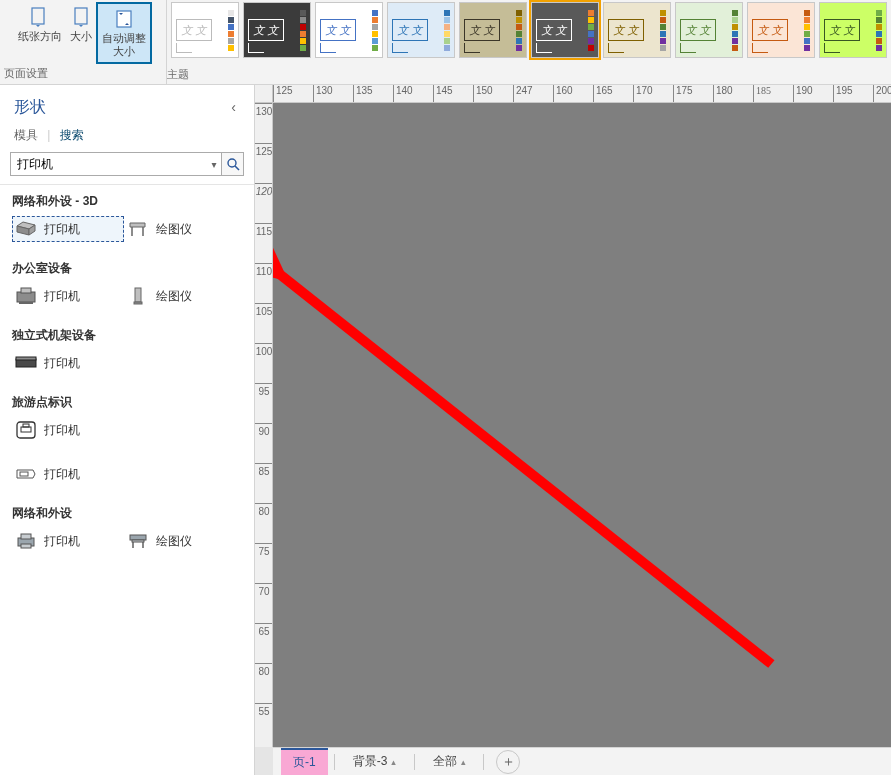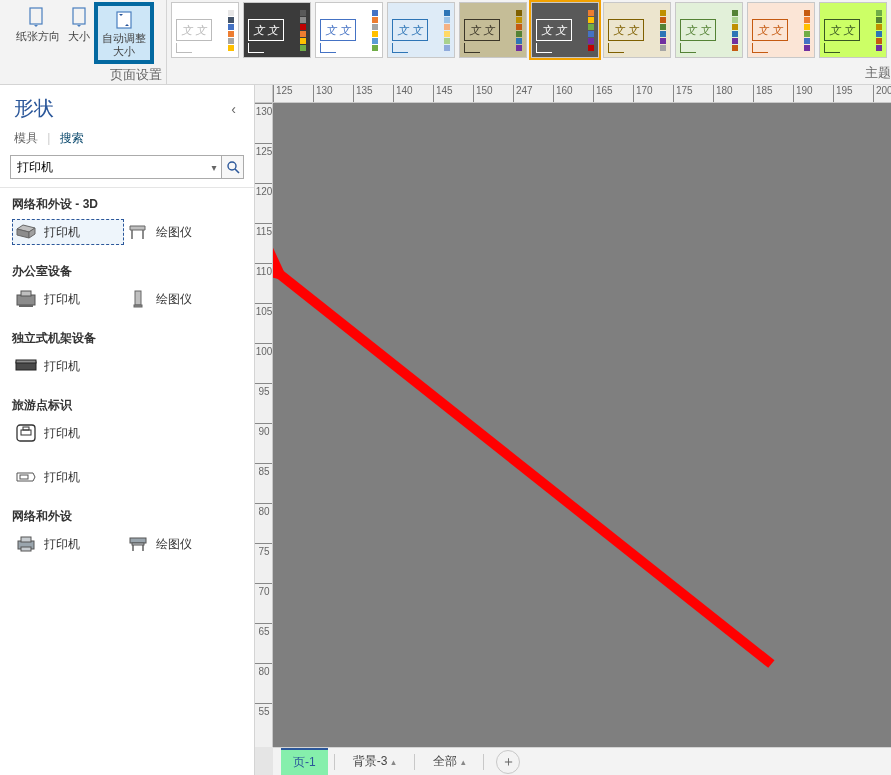--- a/index.html
+++ b/index.html
@@ -3,41 +3,41 @@
 <meta charset="utf-8">
 <style>
   * { box-sizing: border-box; margin: 0; padding: 0; }
   body { font-family: "Microsoft YaHei", "Segoe UI", sans-serif; font-size: 12px; color: #333; background: #fff; width: 891px; height: 775px; overflow: hidden; }
   .container { display: flex; flex-direction: column; height: 100%; }
 
   
   .ribbon { height: 85px; display: flex; border-bottom: 1px solid #d4d4d4; background: #f3f3f3; }
   .ribbon-group { display: flex; flex-direction: column; align-items: center; border-right: 1px solid #d4d4d4; padding: 2px 4px; }
   .ribbon-group-items { display: flex; flex: 1; align-items: flex-start; }
-  .ribbon-group-label { font-size: 13px; color: #666; padding: 2px 0; text-align: right; width: 100%; }
+  .ribbon-group-label { font-size: 11px; color: #666; padding: 2px 0; text-align: left; width: 100%; }
   .ribbon-btn { display: flex; flex-direction: column; align-items: center; justify-content: flex-start; padding: 2px 4px; cursor: pointer; font-size: 11px; color: #444; height: 62px; }
-  .ribbon-btn.active { background: #cde6f7; border: 4px solid #0369a1; }
+  .ribbon-btn.active { background: #cde6f7; border: 2px solid #0369a1; }
   .ribbon-btn .ico { font-size: 22px; line-height: 24px; height: 26px; display:flex;align-items:center;justify-content:center; }
   .ribbon-btn .lab { text-align: center; line-height: 13px; }
 
   
   .themes-group { flex: 1; display: flex; flex-direction: column; }
   .themes-row { flex: 1; display: flex; align-items: flex-start; padding: 2px 4px; gap: 4px; overflow: hidden; }
   .theme-swatch { width: 68px; height: 56px; border: 1px solid #c8c8c8; display: flex; align-items: center; justify-content: space-between; padding: 4px; cursor: pointer; position: relative; font-style: italic; }
   .theme-swatch.selected { outline: 2px solid #f2a100; }
   .theme-swatch .txtbox { width: 36px; height: 22px; display:flex; align-items:center; justify-content:center; font-size:11px; border:1px solid transparent; }
   .theme-swatch .palette { display:flex; flex-direction:column; gap:1px; }
   .theme-swatch .palette span{ width:6px; height:6px; display:block; }
   .theme-swatch .corner { position:absolute; left:4px; bottom:4px; width:16px; height:10px; border-left:1px solid; border-bottom:1px solid; }
 
   
   .main { flex: 1; display: flex; overflow: hidden; position: relative; }
   .shapes-panel { width: 255px; border-right: 1px solid #d4d4d4; display: flex; flex-direction: column; background: #fff; }
   .shapes-header { padding: 10px 14px 4px 14px; display:flex; align-items:center; justify-content:space-between; }
-  .shapes-title { font-size: 20px; color: #2b579a; }
+  .shapes-title { font-size: 16px; color: #2b579a; }
   .collapse-arrow { color:#666; font-size:14px; cursor:pointer; padding:4px; }
   .shapes-tabs { padding: 4px 14px 8px 14px; font-size: 12px; }
   .shapes-tabs span.tab { color:#666; cursor:pointer; }
   .shapes-tabs span.sep { color:#ccc; margin: 0 6px; }
   .shapes-tabs span.tab.active { color:#0c4a6e; }
   .search-wrap { padding: 0 10px 8px 10px; display:flex; align-items:center; }
   .search-box { flex:1; display:flex; border:1px solid #ababab; background:#fff; height:24px; }
   .search-box input { flex:1; border:none; outline:none; padding:0 6px; font-size:12px; font-family: inherit; }
   .search-box .dd { width:14px; display:flex; align-items:center; justify-content:center; color:#666; cursor:pointer; font-size:10px; }
   .search-go { width:22px; height:24px; display:flex; align-items:center; justify-content:center; border:1px solid #ababab; border-left:none; cursor:pointer; color:#2b579a; background:#f7f7f7; }
@@ -59,21 +59,21 @@
   .ruler-v .tick { position:absolute; left:0; border-top:1px solid #888; width:18px; text-align:center; }
   .ruler-v .tick span { display:block; transform: translateY(2px); }
   .canvas { flex:1; background:#7f7f7f; position:relative; overflow:hidden; }
 
   
   .arrow-overlay { position:absolute; top:0; left:0; width:100%; height:100%; pointer-events:none; }
 
   
   .page-tabs { height:28px; background:#f3f3f3; border-top:1px solid #d4d4d4; display:flex; align-items:center; padding: 0 8px; gap:2px; margin-left:18px; }
   .page-tab { padding: 4px 12px; font-size:12px; cursor:pointer; color:#444; display:flex; align-items:center; gap:4px; }
-  .page-tab.active { color:#2b579a; border-top:2px solid #2b579a; background:#86efac; }
+  .page-tab.active { color:#2b579a; border-top:2px solid #2b579a; background:#f9a8d4; }
   .page-tab .caret { font-size:9px; color:#888; }
   .page-tab.sep { border-left:1px solid #c8c8c8; height:16px; padding:0; margin:0 4px; }
   .add-page { width:24px; height:24px; display:flex; align-items:center; justify-content:center; cursor:pointer; color:#666; border:1px solid #c8c8c8; border-radius:50%; font-size:14px; margin-left:6px; }
 
   .ruler-corner { position:absolute; top:0; left:0; width:18px; height:18px; background:#f0f0f0; border-right:1px solid #c8c8c8; border-bottom:1px solid #c8c8c8; display:flex; align-items:center; justify-content:center; font-size:9px; color:#666; }
 </style>
 </head>
 <body>
 
 <div class="container">
@@ -395,34 +395,34 @@
           <div class="tick" style="left: 80px;">135</div>
           <div class="tick" style="left: 120px;">140</div>
           <div class="tick" style="left: 160px;">145</div>
           <div class="tick" style="left: 200px;">150</div>
           <div class="tick" style="left: 240px;">247</div>
           <div class="tick" style="left: 280px;">160</div>
           <div class="tick" style="left: 320px;">165</div>
           <div class="tick" style="left: 360px;">170</div>
           <div class="tick" style="left: 400px;">175</div>
           <div class="tick" style="left: 440px;">180</div>
-          <div class="tick" style="left: 480px;">185</div>
+          <div class="tick" style="left: 480px; font-family: Liberation Serif, serif;">185</div>
           <div class="tick" style="left: 520px;">190</div>
           <div class="tick" style="left: 560px;">195</div>
           <div class="tick" style="left: 600px;">200</div>
         </div>
       <div class="canvas-body">
         <div class="ruler-v" id="ruler-v">
             <div class="tick" style="top: 0px;">
               <span>130</span>
             </div>
             <div class="tick" style="top: 40px;">
               <span>125</span>
             </div>
-            <div class="tick" style="top: 80px;">
+            <div class="tick" style="top: 80px; font-style: italic;">
               <span>120</span>
             </div>
             <div class="tick" style="top: 120px;">
               <span>115</span>
             </div>
             <div class="tick" style="top: 160px;">
               <span>110</span>
             </div>
             <div class="tick" style="top: 200px;">
               <span>105</span>

